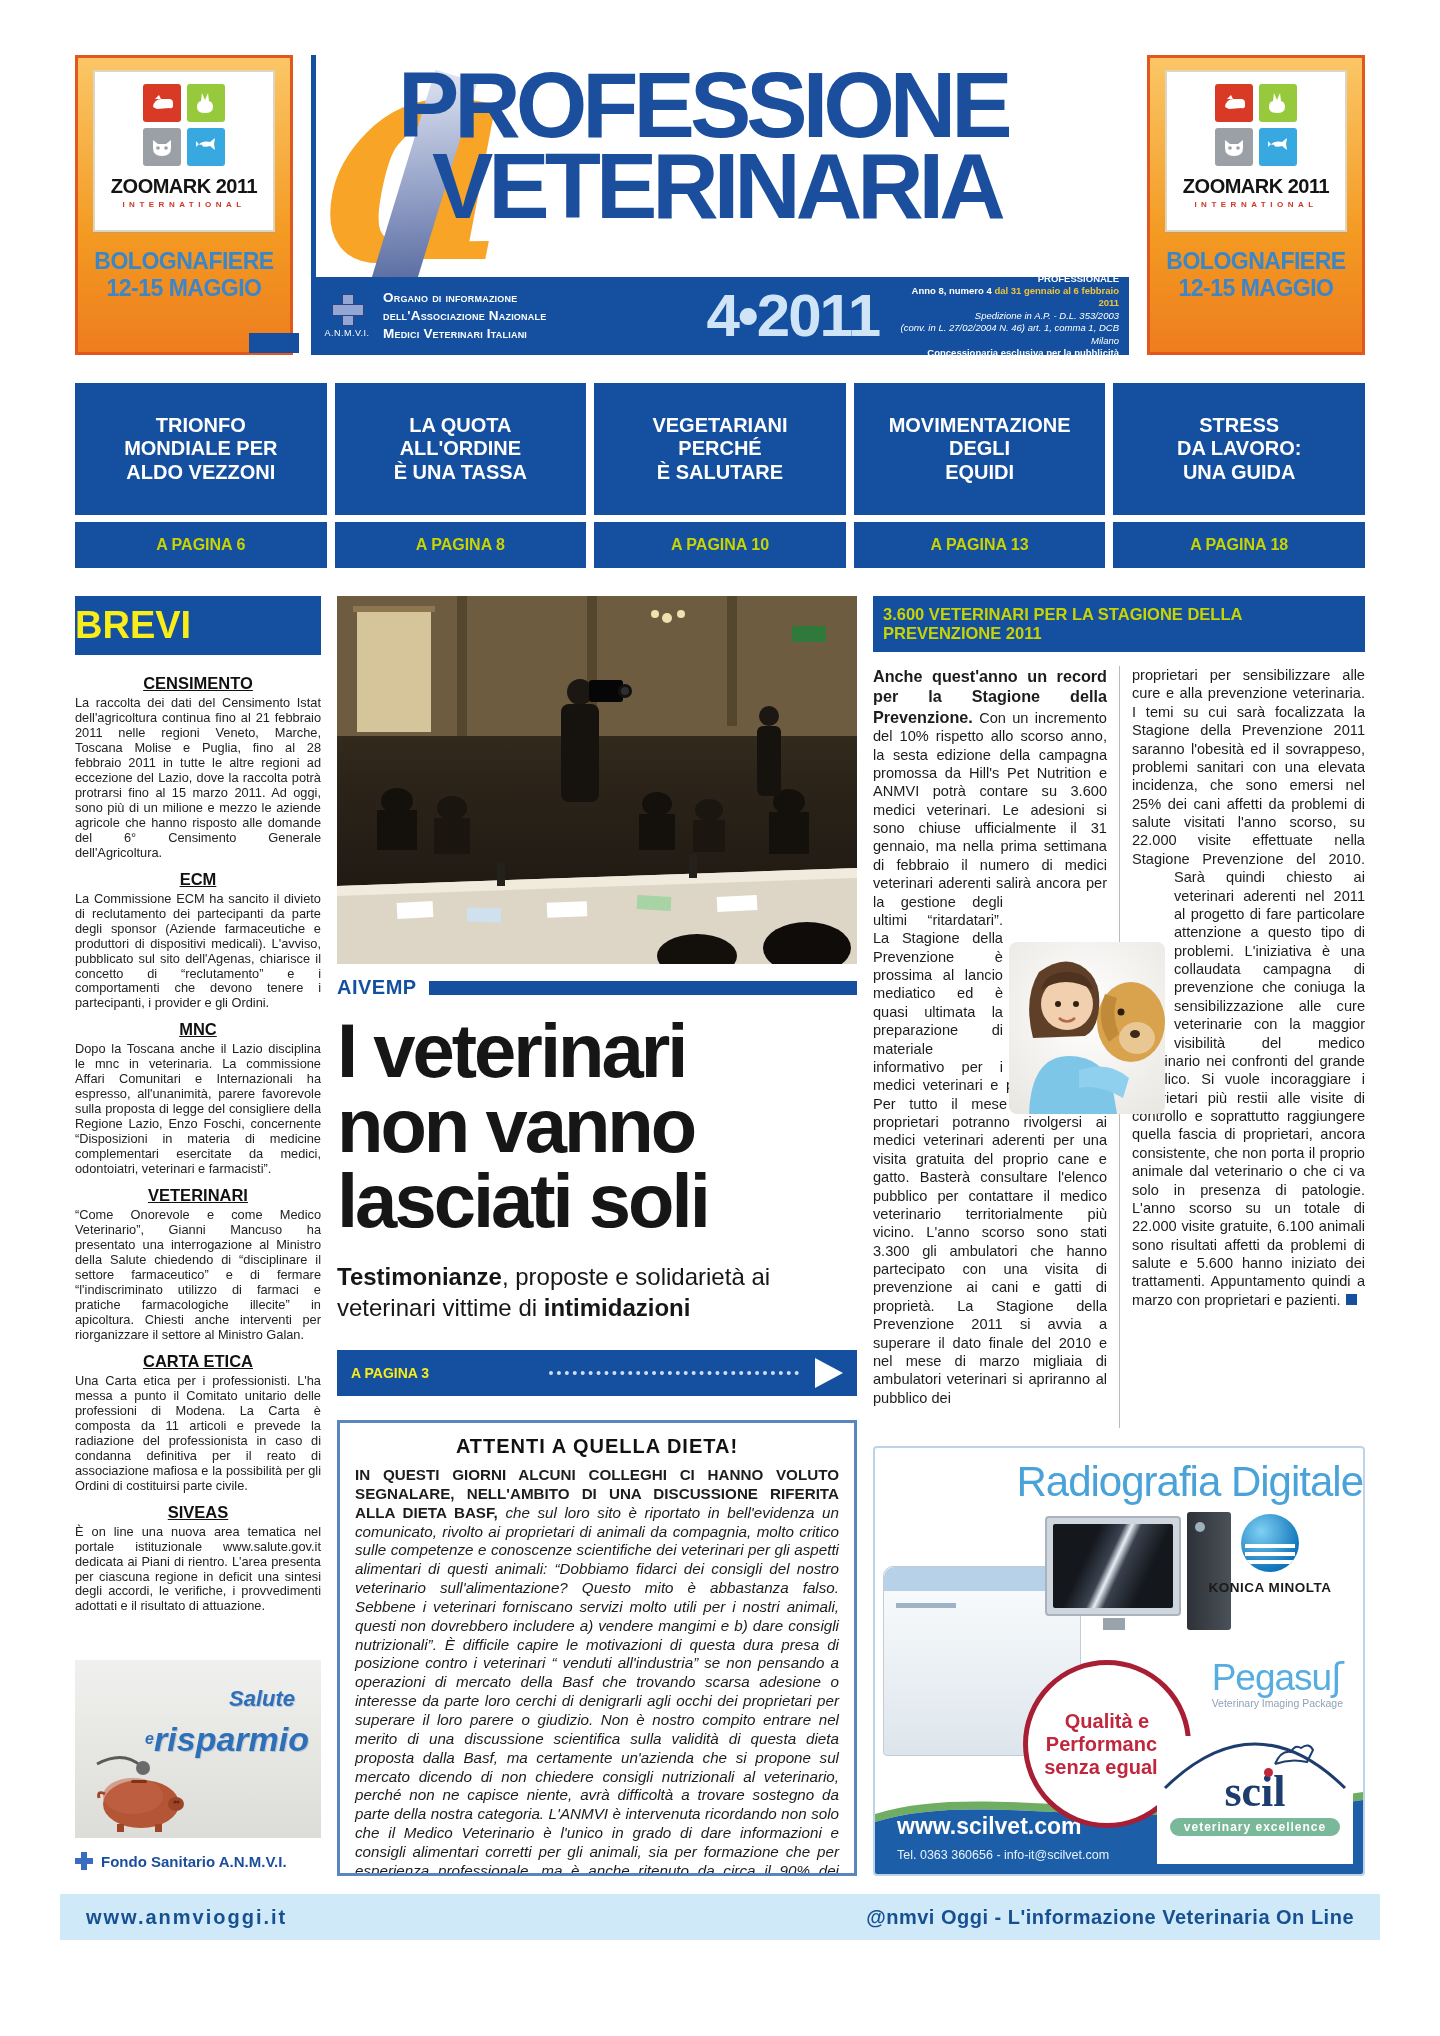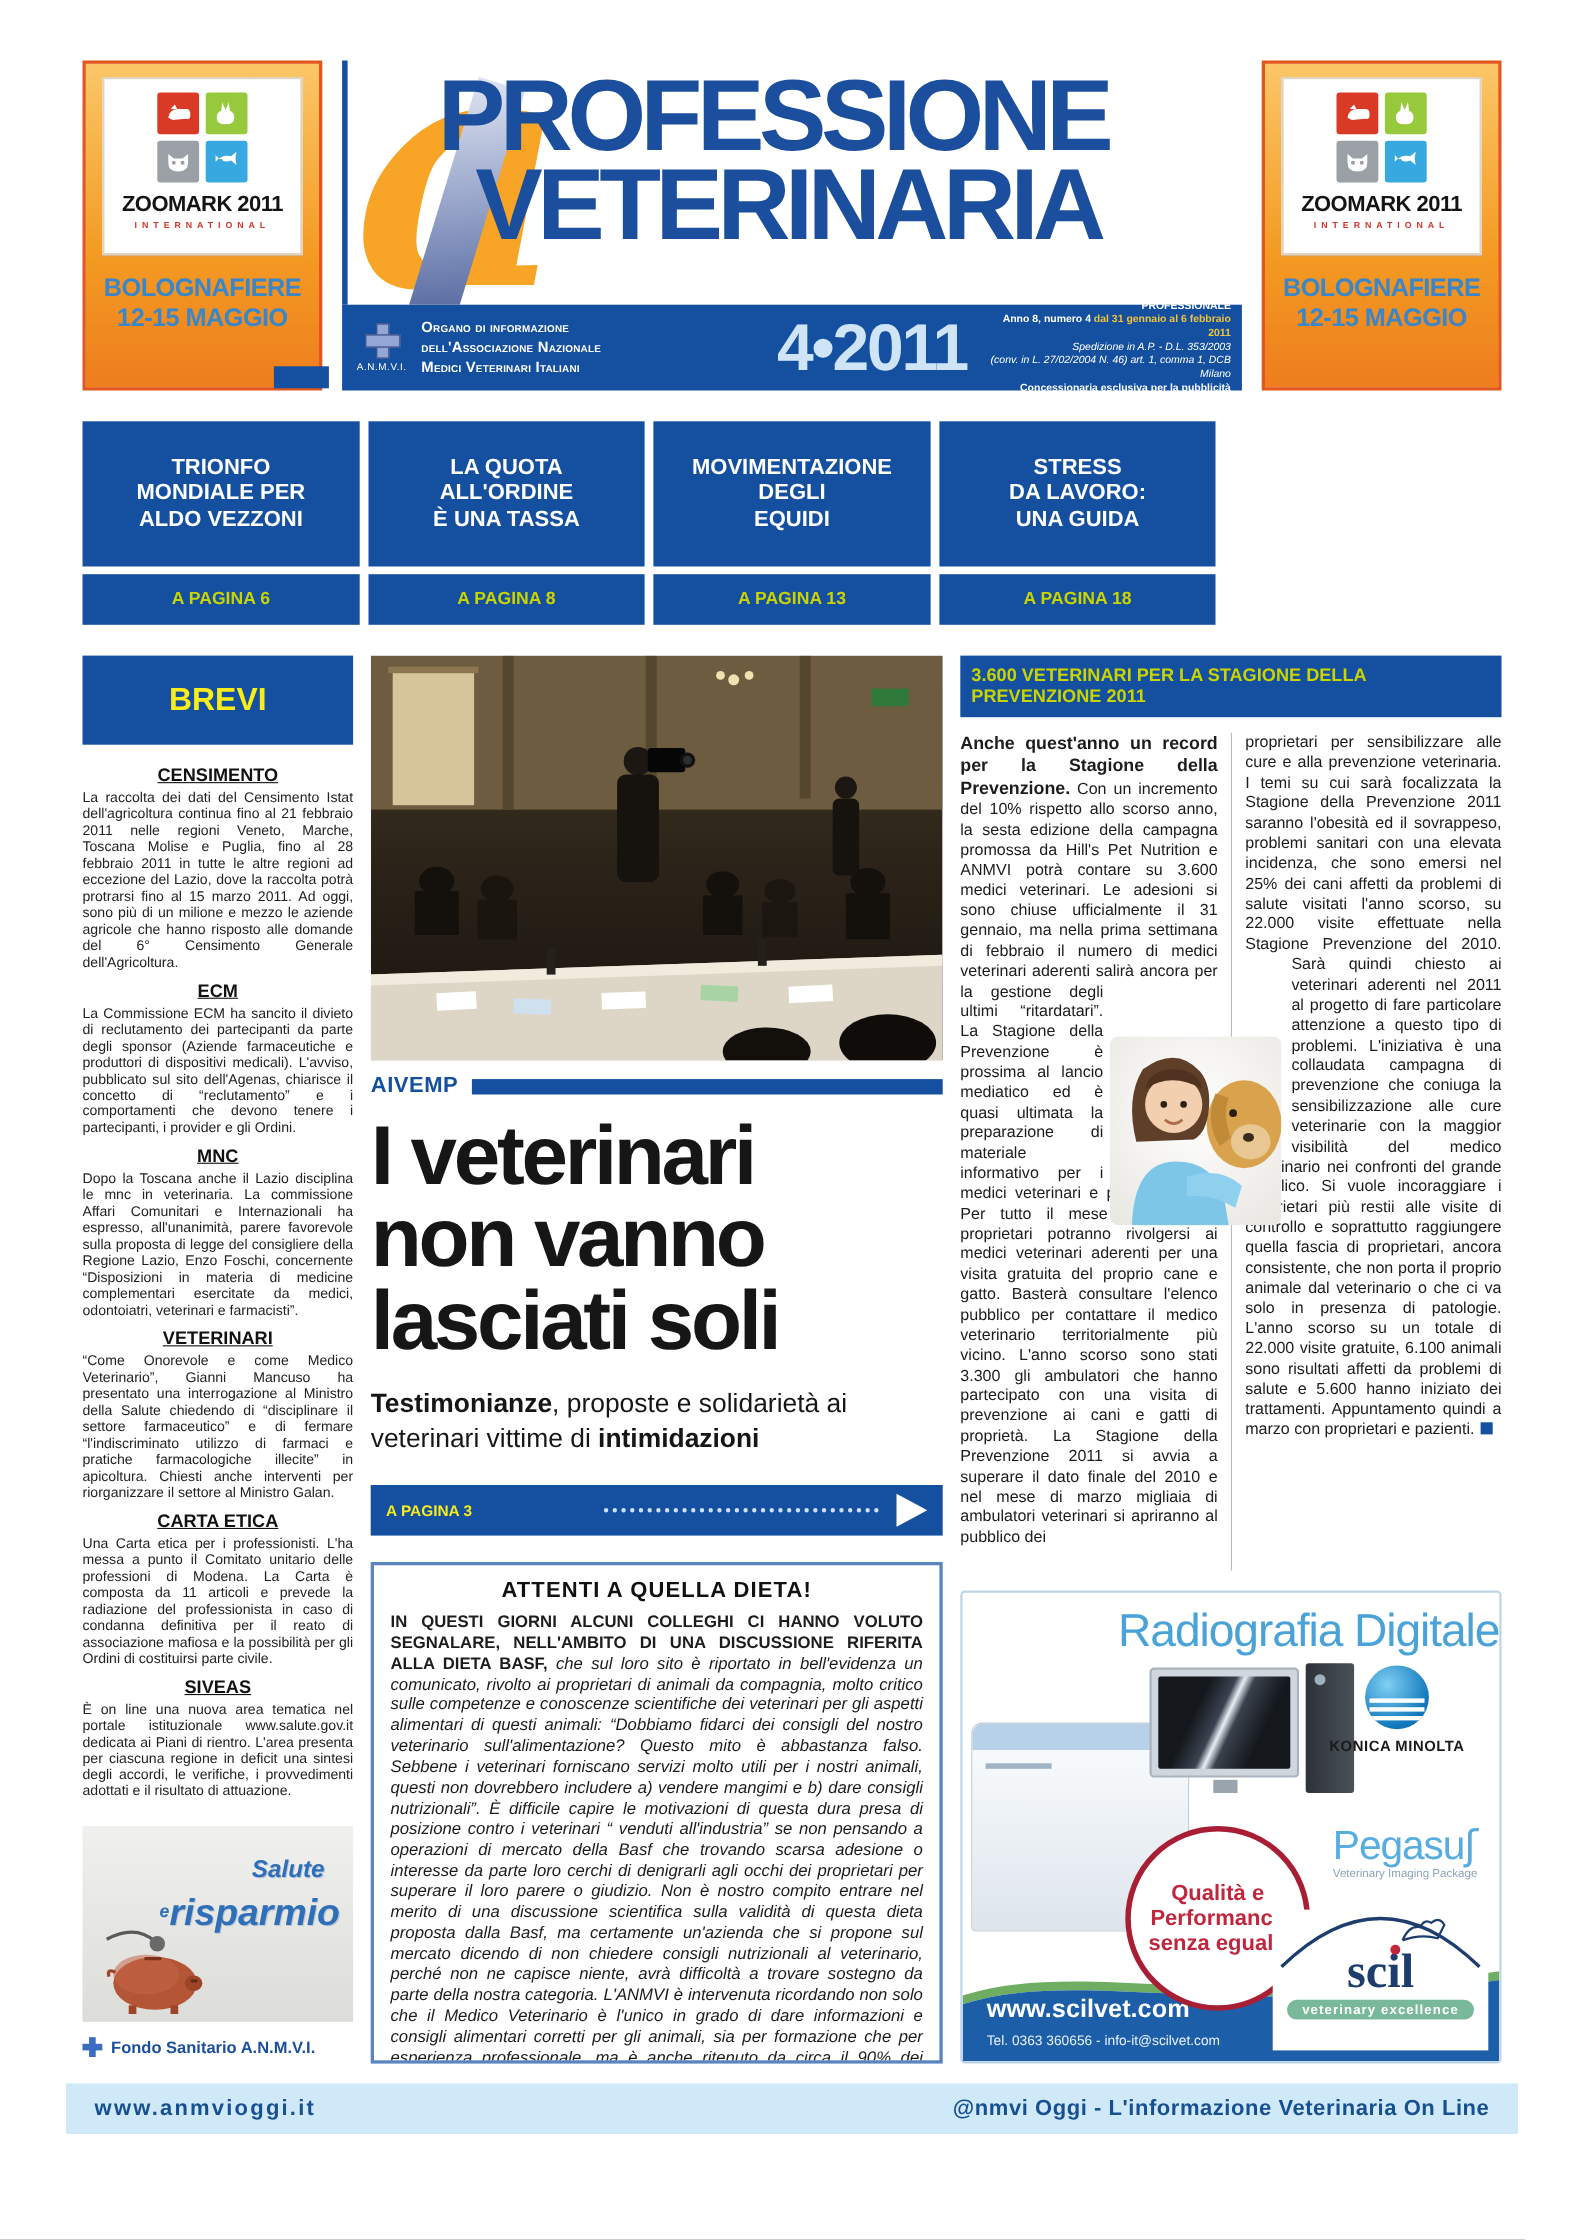--- a/index.html
+++ b/index.html
@@ -38,21 +38,21 @@
   
   .nav{margin-top:28px;display:grid;grid-template-columns:repeat(5,1fr);column-gap:8px}
   .nav-head{background:#14509f;height:132px;display:flex;align-items:center;justify-content:center;text-align:center;color:#fff;font-weight:bold;font-size:20px;line-height:1.18;padding:0 14px}
   .nav-page{background:#14509f;height:46px;margin-top:7px;display:flex;align-items:center;justify-content:center;color:#c9d400;font-weight:bold;font-size:16px}
   
   .main{display:flex;gap:16px;margin-top:28px;height:1280px}
   .col-left{width:246px;flex:0 0 auto;display:flex;flex-direction:column}
   .col-center{width:520px;flex:0 0 auto;display:flex;flex-direction:column}
   .col-right{flex:1;display:flex;flex-direction:column}
   
-  .brevi-head{background:#14509f;color:#f8ec1a;font-weight:bold;font-size:29px;text-align:center;padding:24px 0;flex:0 0 auto}
+  .brevi-head{background:#14509f;color:#f8ec1a;font-weight:bold;font-size:38px;padding:8px 0;flex:0 0 auto}
   .brevi-sections{flex:1;overflow:hidden;margin-top:10px}
   .brevi-sections h3{text-align:center;font-size:16.5px;text-decoration:underline;margin:9px 0 3px;color:#111}
   .brevi-sections p{font-size:12.8px;line-height:1.17;text-align:justify;color:#222}
   .salute-ad{height:178px;flex:0 0 auto;background:linear-gradient(180deg,#f0f0ee,#dcdcd8);position:relative;overflow:hidden;margin-top:8px}
   .sal-1{position:absolute;right:26px;top:26px;font-style:italic;font-weight:bold;font-size:22px;color:#2f6fb8;text-shadow:1px 1px 0 #b9c6d8}
   .sal-e{position:absolute;left:70px;top:70px;font-style:italic;font-weight:bold;font-size:16px;color:#2f6fb8}
   .sal-2{position:absolute;right:12px;top:60px;font-style:italic;font-weight:bold;font-size:34px;color:#2f6fb8;text-shadow:1px 1px 0 #b9c6d8}
   .sal-pig{position:absolute;left:8px;bottom:2px}
   .fondo{height:30px;display:flex;align-items:center;gap:8px;margin-top:8px;flex:0 0 auto}
   .fondo-cross{width:18px;height:18px;position:relative;flex:0 0 auto}
@@ -243,20 +243,30 @@
       </div>
       <div>
         <div class="nav-head">
           <div>
               <span style="display:block">LA QUOTA</span>
               <span style="display:block">ALL'ORDINE</span>
               <span style="display:block">È UNA TASSA</span>
             </div>
         </div>
         <div class="nav-page">A PAGINA 8</div>
+      </div>
+      <div>
+        <div class="nav-head">
+          <div>
+              <span style="display:block">VEGETARIANI</span>
+              <span style="display:block">PERCHÉ</span>
+              <span style="display:block">È SALUTARE</span>
+            </div>
+        </div>
+        <div class="nav-page">A PAGINA 10</div>
       </div>
       <div>
         <div class="nav-head">
           <div>
               <span style="display:block">MOVIMENTAZIONE</span>
               <span style="display:block">DEGLI</span>
               <span style="display:block">EQUIDI</span>
             </div>
         </div>
         <div class="nav-page">A PAGINA 13</div>

